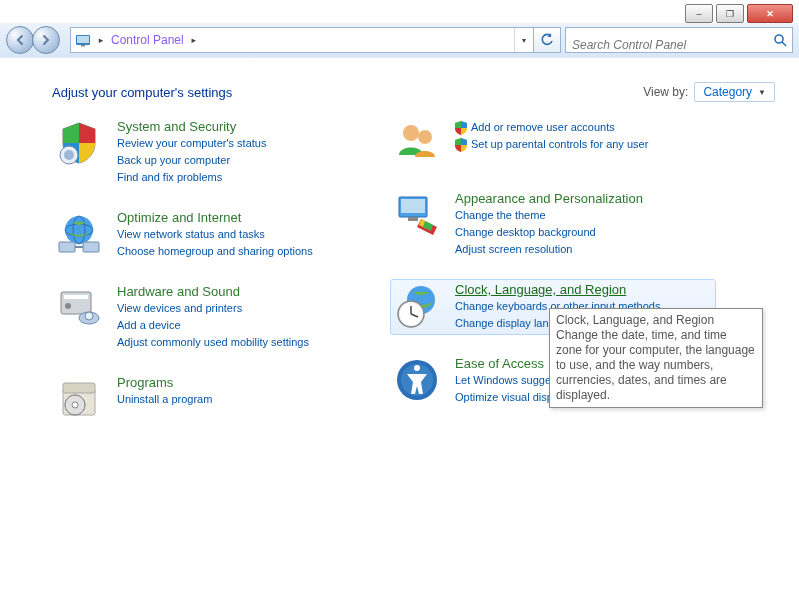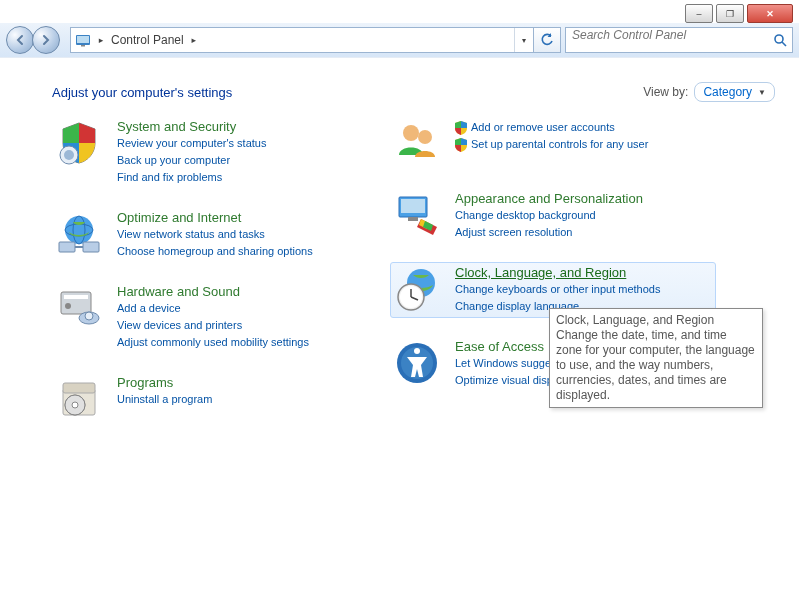--- a/index.html
+++ b/index.html
@@ -9,33 +9,33 @@
   .tb-btn{width:26px;height:17px;border:1px solid #7a7a7a;border-radius:2px;background:linear-gradient(#fefefe,#d7d7d7);display:flex;align-items:center;justify-content:center;font-size:9px;color:#333}
   .tb-close{background:linear-gradient(#f08f88,#d34b3e);border:1px solid #9c3a2f;color:#fff;width:44px;font-weight:bold}
   
   .navbar{position:relative;top:23px;height:34px;background:linear-gradient(#ecf3fb,#d7e6f7);border-bottom:1px solid #7a9ec6;display:flex;align-items:center}
   .navback{display:flex;margin-left:6px}
   .navcircle{width:26px;height:26px;border-radius:50%;background:radial-gradient(circle at 30% 30%,#fafcff,#b8cde6 55%,#8aa9cc);border:1px solid #6e8bad;display:flex;align-items:center;justify-content:center;color:#5e7da1;font-size:13px}
   .navcircle+ .navcircle{margin-left:-2px}
   .addrbar{flex:1;margin-left:10px;height:24px;background:#fff;border:1px solid #9bb4d1;display:flex;align-items:center}
   .addr-icon{width:20px;height:20px;display:flex;align-items:center;justify-content:center;margin:0 2px}
   .addr-sep{width:12px;text-align:center;color:#444;font-size:9px}
-  .addr-text{padding:0 4px;color:#404040}
+  .addr-text{padding:0 4px;color:#8b5cf6}
   .addr-spacer{flex:1}
   .addr-dd{width:18px;text-align:center;color:#444;font-size:8px;border-left:1px solid #d0dae6;height:100%;display:flex;align-items:center;justify-content:center}
   .refresh-btn{width:26px;height:24px;border:1px solid #9bb4d1;border-left:none;background:linear-gradient(#fff,#e6eef7);display:flex;align-items:center;justify-content:center;color:#2a6fb7}
-  .searchbox{width:226px;height:24px;margin:0 6px 0 4px;background:#fff;border:1px solid #9bb4d1;display:flex;align-items:flex-start}
+  .searchbox{width:226px;height:24px;margin:0 6px 0 4px;background:#fff;border:1px solid #9bb4d1;display:flex;align-items:flex-end}
   .searchbox input{flex:1;border:none;outline:none;font-family:inherit;font-size:12px;font-style:italic;color:#6d6d6d;padding:0 6px;background:transparent}
   .search-btn{width:24px;height:24px;display:flex;align-items:center;justify-content:center;color:#2a6fb7}
   
   .content{position:absolute;top:57px;bottom:0;left:0;right:0;background:#fff;border-top:1px solid #e5ecf5;padding:24px 0 0 52px;overflow:hidden}
   .header-row{display:flex;align-items:center;padding-right:24px;margin-bottom:14px}
   .page-title{flex:1;font-size:13px;color:#003399}
   .viewby-label{color:#555;margin-right:6px}
-  .viewby-sel{border:1px solid #b8cfe8;background:#fff;padding:2px 8px;color:#0066cc;display:flex;align-items:center;gap:6px;border-radius:8px}
+  .viewby-sel{border:1px solid #b8cfe8;background:#fff;padding:2px 8px;color:#0066cc;display:flex;align-items:center;gap:6px;border-radius:2px}
   .viewby-sel .dd{font-size:8px;color:#444}
   .columns{display:flex;gap:12px}
   .col{width:326px}
   .cat{display:flex;margin-bottom:18px;padding:2px;border:1px solid transparent;border-radius:3px}
   .cat.hover{border:1px solid #b8d6fb;background:linear-gradient(#f1f7fe,#e5f0fc)}
   .cat-icon{width:48px;height:48px;margin-right:14px;flex-shrink:0;position:relative}
   .cat-body{flex:1}
   .cat-title{color:#2f7a2f;font-size:13px;margin-bottom:1px;cursor:pointer}
   .cat.hover .cat-title{text-decoration:underline;color:#1a6b1a}
   .cat-link{color:#0654a6;font-size:11px;line-height:17px;cursor:pointer;display:flex;align-items:center;gap:4px}
@@ -168,24 +168,24 @@
                 <rect x="6" y="8" width="30" height="22" rx="2" fill="#d0d6dc" stroke="#888"></rect>
                 <rect x="9" y="11" width="24" height="4" fill="#fff"></rect>
                 <circle cx="13" cy="22" r="3" fill="#888"></circle>
                 <ellipse cx="34" cy="34" rx="10" ry="6" fill="#b8cde6" stroke="#6e8bad"></ellipse>
                 <rect x="30" y="28" width="8" height="8" rx="4" fill="#e6eef7" stroke="#6e8bad"></rect>
               </svg>
             </div>
       <div class="cat-body">
         <div class="cat-title">Hardware and Sound</div>
         <div class="cat-link">
+                <span>View devices and printers</span>
+              </div>
+              <div class="cat-link">
                 <span>Add a device</span>
-              </div>
-              <div class="cat-link">
-                <span>View devices and printers</span>
               </div>
               <div class="cat-link">
                 <span>Adjust commonly used mobility settings</span>
               </div>
       </div>
     </div>
           <div class="cat">
       <div class="cat-icon">
               <svg width="48" height="48" viewBox="0 0 48 48">
                 <rect x="8" y="14" width="32" height="26" rx="2" fill="#e8e4d8" stroke="#aaa"></rect>
@@ -244,20 +244,23 @@
                 <rect x="6" y="6" width="28" height="20" rx="1" fill="#4aa0e6" stroke="#2a6fb7"></rect>
                 <rect x="8" y="8" width="24" height="14" fill="#bcdcf2"></rect>
                 <rect x="15" y="26" width="10" height="4" fill="#888"></rect>
                 <path d="M28 28 L44 36 L40 44 L24 36 Z" fill="#d13434"></path>
                 <path d="M28 28 L36 32 L34 38 L26 34 Z" fill="#f0c420"></path>
                 <path d="M32 30 L40 34 L38 40 L30 36 Z" fill="#3bb54a"></path>
               </svg>
             </div>
       <div class="cat-body">
         <div class="cat-title">Appearance and Personalization</div>
+        <div class="cat-link">
+                <span>Change the theme</span>
+              </div>
               <div class="cat-link">
                 <span>Change desktop background</span>
               </div>
               <div class="cat-link">
                 <span>Adjust screen resolution</span>
               </div>
       </div>
     </div>
           <div class="cat hover">
       <div class="cat-icon">

